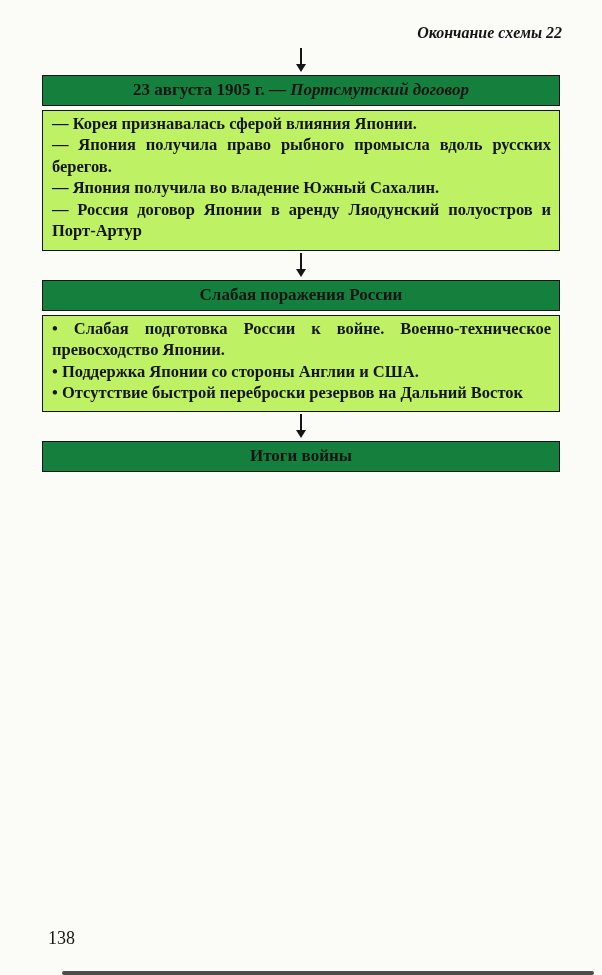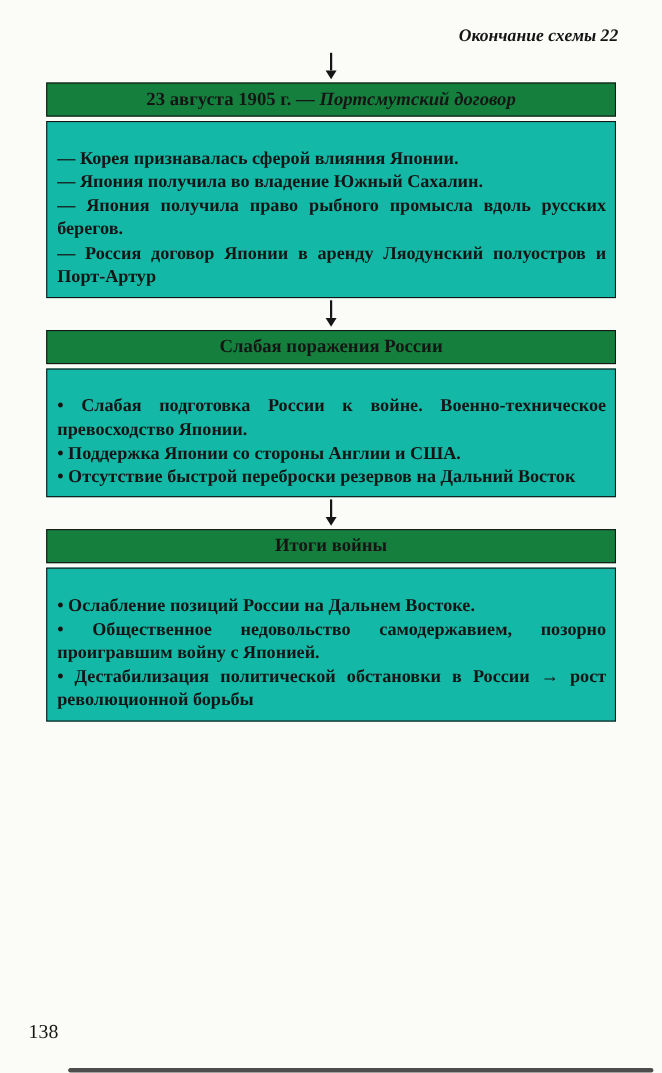--- a/index.html
+++ b/index.html
@@ -51,31 +51,31 @@
     font-weight: bold;
     font-size: 17px;
     padding: 4px 6px 5px 6px;
     background: #15803d;
   }
   .title-italic { font-style: italic; }
 
   .box-body {
     border: 1.5px solid #151515;
     margin-top: 4px;
-    padding: 22px 8px 8px 9px;
+    padding: 2px 8px 8px 9px;
     font-weight: bold;
     font-size: 16.5px;
     line-height: 1.3;
-    background: #14b8a6;
+    background: #bef264;
   }
   .item { text-align: justify; }
 
   .page-number {
     position: absolute;
-    left: 26px;
+    left: 48px;
     bottom: 26px;
     font-size: 18px;
     font-weight: normal;
   }
 
   .scan-edge {
     position: absolute;
     left: 62px;
     right: 8px;
     bottom: 0;
@@ -97,22 +97,22 @@
       <div class="shaft"></div>
       <div class="head"></div>
     </div>
 
     <div class="section">
       <div class="box-title">
         <span>23 августа 1905 г. — </span><span class="title-italic">Портсмутский договор</span>
       </div>
       <div class="box-body">
         <div class="item">— Корея признавалась сферой влияния Японии.</div>
+        <div class="item">— Япония получила право рыбного промысла вдоль русских берегов.</div>
         <div class="item">— Япония получила во владение Южный Сахалин.</div>
-        <div class="item">— Япония получила право рыбного промысла вдоль русских берегов.</div>
         <div class="item">— Россия договор Японии в аренду Ляодунский полуостров и Порт-Артур</div>
       </div>
     </div>
 
     <div class="arrow">
       <div class="shaft"></div>
       <div class="head"></div>
     </div>
 
     <div class="section">
@@ -124,25 +124,20 @@
       </div>
     </div>
 
     <div class="arrow">
       <div class="shaft"></div>
       <div class="head"></div>
     </div>
 
     <div class="section">
       <div class="box-title">Итоги войны</div>
-      <div class="box-body">
-        <div class="item">• Ослабление позиций России на Дальнем Востоке.</div>
-        <div class="item">• Общественное недовольство самодержавием, позорно проигравшим войну с Японией.</div>
-        <div class="item">• Дестабилизация политической обстановки в России → рост революционной борьбы</div>
-      </div>
     </div>
 
   </div>
 
   <div class="page-number">138</div>
 
   <div class="scan-edge"></div>
 
 </div>
 

